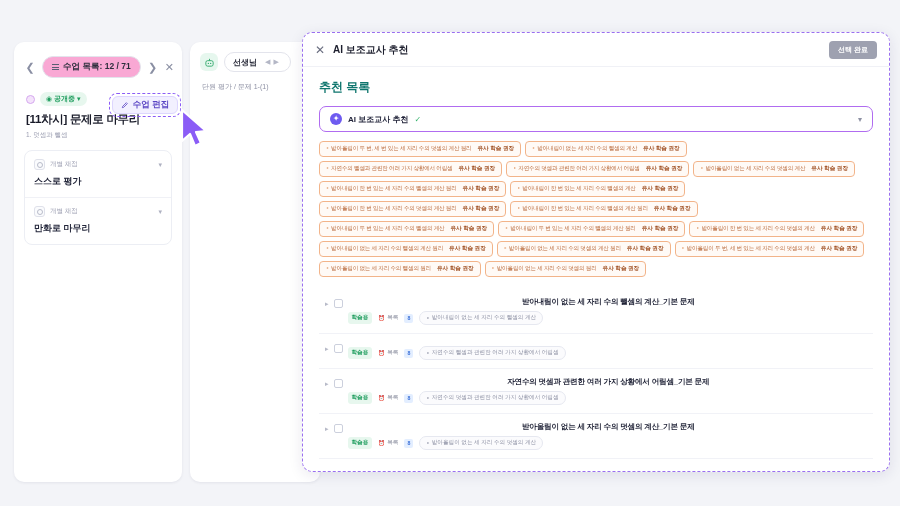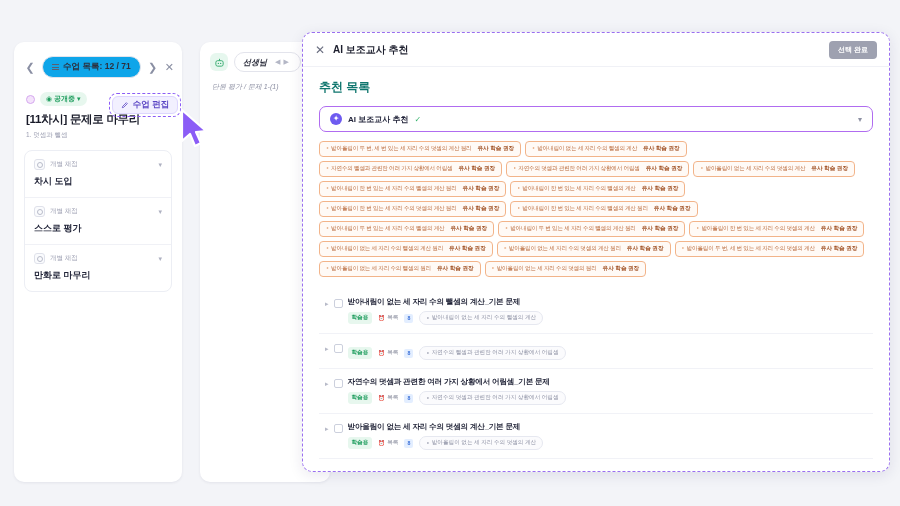--- a/index.html
+++ b/index.html
@@ -26,21 +26,21 @@
   }
   .nav-arrow {
     width: 16px; height: 16px; color: #8a8fa3; font-size: 11px;
     display: flex; align-items: center; justify-content: center;
     cursor: pointer; background: none; border: none; padding: 0;
   }
   .lesson-pill {
     display: flex; align-items: center; gap: 4px;
     border: 1px solid #e3e4ec; border-radius: 14px;
     height: 22px; padding: 0 9px; font-size: 8.5px; font-weight: bold;
-    color: #2d2f3d; background: #0ea5e9; white-space: nowrap;
+    color: #2d2f3d; background: #f9a8d4; white-space: nowrap;
   }
   .hamburger { display: inline-flex; flex-direction: column; gap: 1.5px; }
   .hamburger i { display: block; width: 7px; height: 1px; background: #5a5e73; }
   .close-x { font-size: 11px; color: #8a8fa3; cursor: pointer; }
 
   .meta-row {
     display: flex; align-items: center; gap: 5px;
     padding: 8px 12px 0 12px;
   }
   .meta-dot {
@@ -77,25 +77,24 @@
   .step-icon::after {
     content: ""; width: 4px; height: 4px; border-radius: 50%;
     border: 1px solid #b9bcca;
   }
   .step-kind { font-size: 6.5px; color: #9a9db0; flex: 1; }
   .chev { font-size: 7px; color: #aeb1c1; }
   .step-name { font-size: 9px; font-weight: bold; color: #23263a; margin-top: 5px; }
 
   
   .mid-panel {
-    position: absolute; left: 200px; top: 42px;
+    position: absolute; left: 190px; top: 42px;
     width: 130px; height: 440px;
     background: #ffffff; border-radius: 10px;
     box-shadow: 0 1px 3px rgba(20,20,50,.07);
-    font-style: italic;
   }
   .mid-topbar { display: flex; align-items: center; gap: 6px; padding: 10px 10px 0 10px; }
   .bot-badge {
     width: 18px; height: 18px; border-radius: 6px; background: #e6f7ee;
     display: flex; align-items: center; justify-content: center;
   }
   .teacher-pill {
     display: flex; align-items: center; gap: 8px;
     border: 1px solid #e3e4ec; border-radius: 12px;
     height: 20px; padding: 0 8px; font-size: 8px; font-weight: bold; color: #2d2f3d;
@@ -165,21 +164,21 @@
   .list { margin-top: 12px; }
   .litem {
     display: flex; align-items: flex-start; gap: 5px;
     padding: 8px 4px 8px 6px; border-bottom: 1px solid #f1f2f7;
   }
   .li-caret { font-size: 7px; color: #b7bac8; margin-top: 3px; cursor: pointer; }
   .li-check {
     width: 9px; height: 9px; border: 1px solid #ccd0dd; border-radius: 2px;
     background: #fff; margin-top: 2px; flex: none; cursor: pointer;
   }
-  .li-body { flex: 1; min-width: 0; }
+  .li-body { flex: 1; min-width: 0; text-align: center; }
   .li-title { font-size: 7.6px; font-weight: bold; color: #1f2236; letter-spacing: -.2px; }
   .li-meta { display: flex; align-items: center; gap: 6px; margin-top: 4px; }
   .b-use {
     background: #e7f7ee; color: #1f9d5e; border-radius: 3px;
     font-size: 5.6px; font-weight: bold; padding: 2px 4px;
   }
   .b-list { display: inline-flex; align-items: center; gap: 2px; font-size: 5.6px; color: #7b7f92; }
   .b-count {
     width: 9px; height: 9px; border-radius: 2px; background: #e3eeff;
     color: #3a6fd8; font-size: 5.2px; font-weight: bold;
@@ -218,28 +217,20 @@
         <span>◉</span>
         <span>공개중</span>
         <span>▾</span>
       </span>
     </div>
 
     <div class="lesson-title">[11차시] 문제로 마무리</div>
     <div class="lesson-sub">1. 덧셈과 뺄셈</div>
 
     <div class="step-card">
-      <div class="step-row">
-        <div class="step-head">
-          <span class="step-icon"></span>
-          <span class="step-kind">개별 채점</span>
-          <span class="chev">▾</span>
-        </div>
-        <div class="step-name">차시 도입</div>
-      </div>
       <div class="step-row">
         <div class="step-head">
           <span class="step-icon"></span>
           <span class="step-kind">개별 채점</span>
           <span class="chev">▾</span>
         </div>
         <div class="step-name">스스로 평가</div>
       </div>
       <div class="step-row">
         <div class="step-head">

